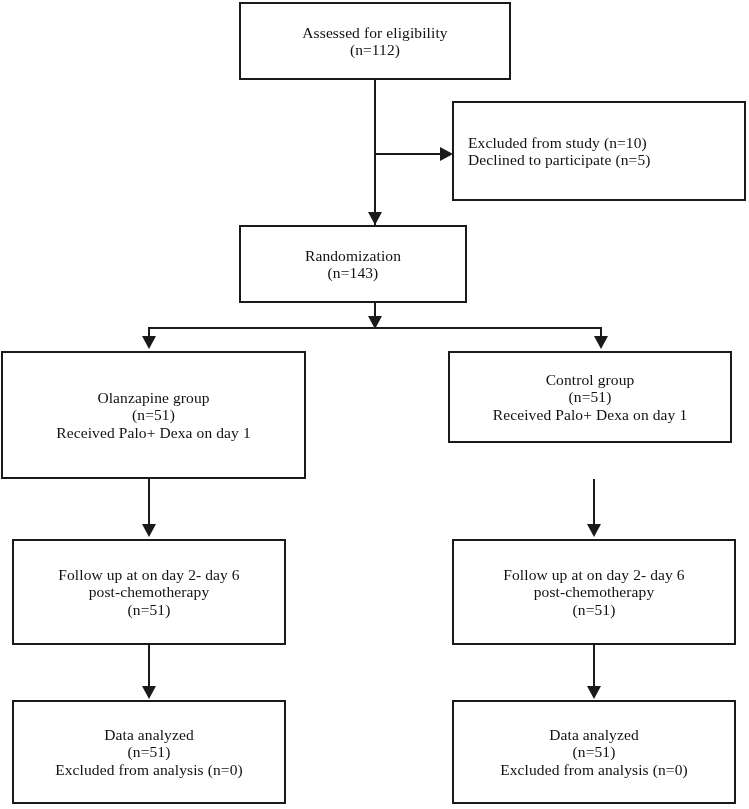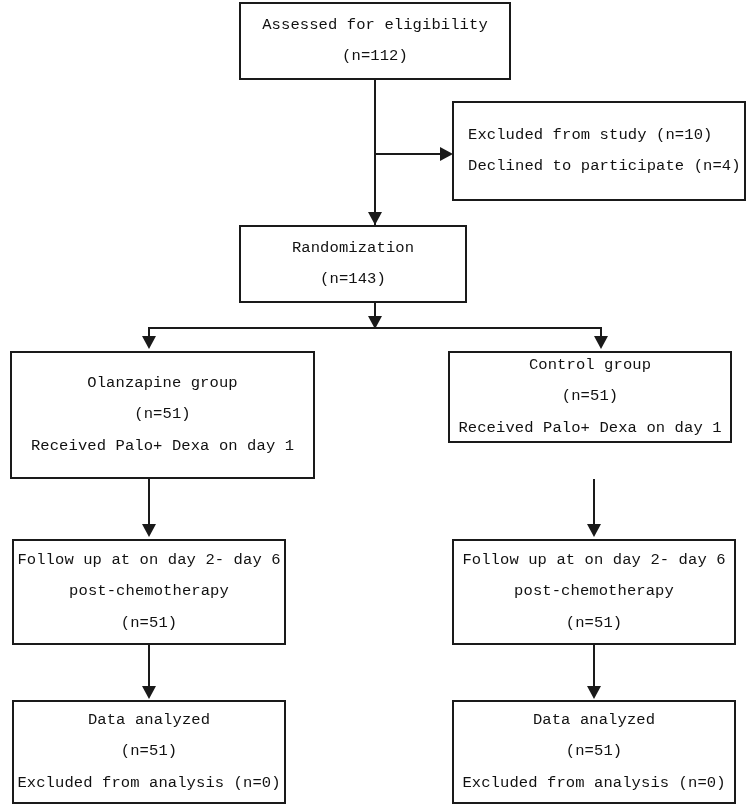--- a/index.html
+++ b/index.html
@@ -5,21 +5,21 @@
   html, body {
     margin: 0;
     padding: 0;
     background: #ffffff;
   }
   #flow-root {
     position: relative;
     width: 749px;
     height: 809px;
     background: #ffffff;
-    font-family: Liberation Mono, monospace;
+    font-family: Liberation Serif, serif;
     color: #111111;
     overflow: hidden;
   }
   .node {
     position: absolute;
     box-sizing: border-box;
     border: 2px solid #1a1a1a;
     background: #ffffff;
     display: flex;
     flex-direction: column;
@@ -31,32 +31,32 @@
   }
   .node-line {
     font-size: 15.5px;
     line-height: 1.0;
     letter-spacing: 0.1px;
     white-space: nowrap;
     padding: 0;
     margin: 0;
   }
   .node .node-line + .node-line {
-    margin-top: 16px;
+    margin-top: 2px;
   }
   .node.align-left .node-line {
     padding-left: 14px;
   }
 
   
   #node-assessed   { left: 239px; top: 2px;   width: 272px; height: 78px; }
   #node-excluded   { left: 452px; top: 101px; width: 294px; height: 100px;
                      }
   #node-random     { left: 239px; top: 225px; width: 228px; height: 78px; }
-  #node-olanzapine { left: 10px;   top: 351px; width: 305px; height: 128px; }
+  #node-olanzapine { left: 1px;   top: 351px; width: 305px; height: 128px; }
   #node-control    { left: 448px; top: 351px; width: 284px; height: 92px; }
   #node-followup-l { left: 12px;  top: 539px; width: 274px; height: 106px; }
   #node-followup-r { left: 452px; top: 539px; width: 284px; height: 106px; }
   #node-analyzed-l { left: 12px;  top: 700px; width: 274px; height: 104px; }
   #node-analyzed-r { left: 452px; top: 700px; width: 284px; height: 104px; }
 
   
   .conn {
     position: absolute;
     background: #1a1a1a;
@@ -113,21 +113,21 @@
 
 <div id="flow-root">
 
   <div class="node" id="node-assessed">
     <div class="node-line">Assessed for eligibility</div>
     <div class="node-line">(n=112)</div>
   </div>
 
   <div class="node align-left" id="node-excluded">
     <div class="node-line">Excluded from study (n=10)</div>
-    <div class="node-line">Declined to participate (n=4)</div>
+    <div class="node-line">Declined to participate (n=5)</div>
   </div>
 
   <div class="node" id="node-random">
     <div class="node-line">Randomization</div>
     <div class="node-line">(n=143)</div>
   </div>
 
   <div class="node" id="node-olanzapine">
     <div class="node-line">Olanzapine group</div>
     <div class="node-line">(n=51)</div>

